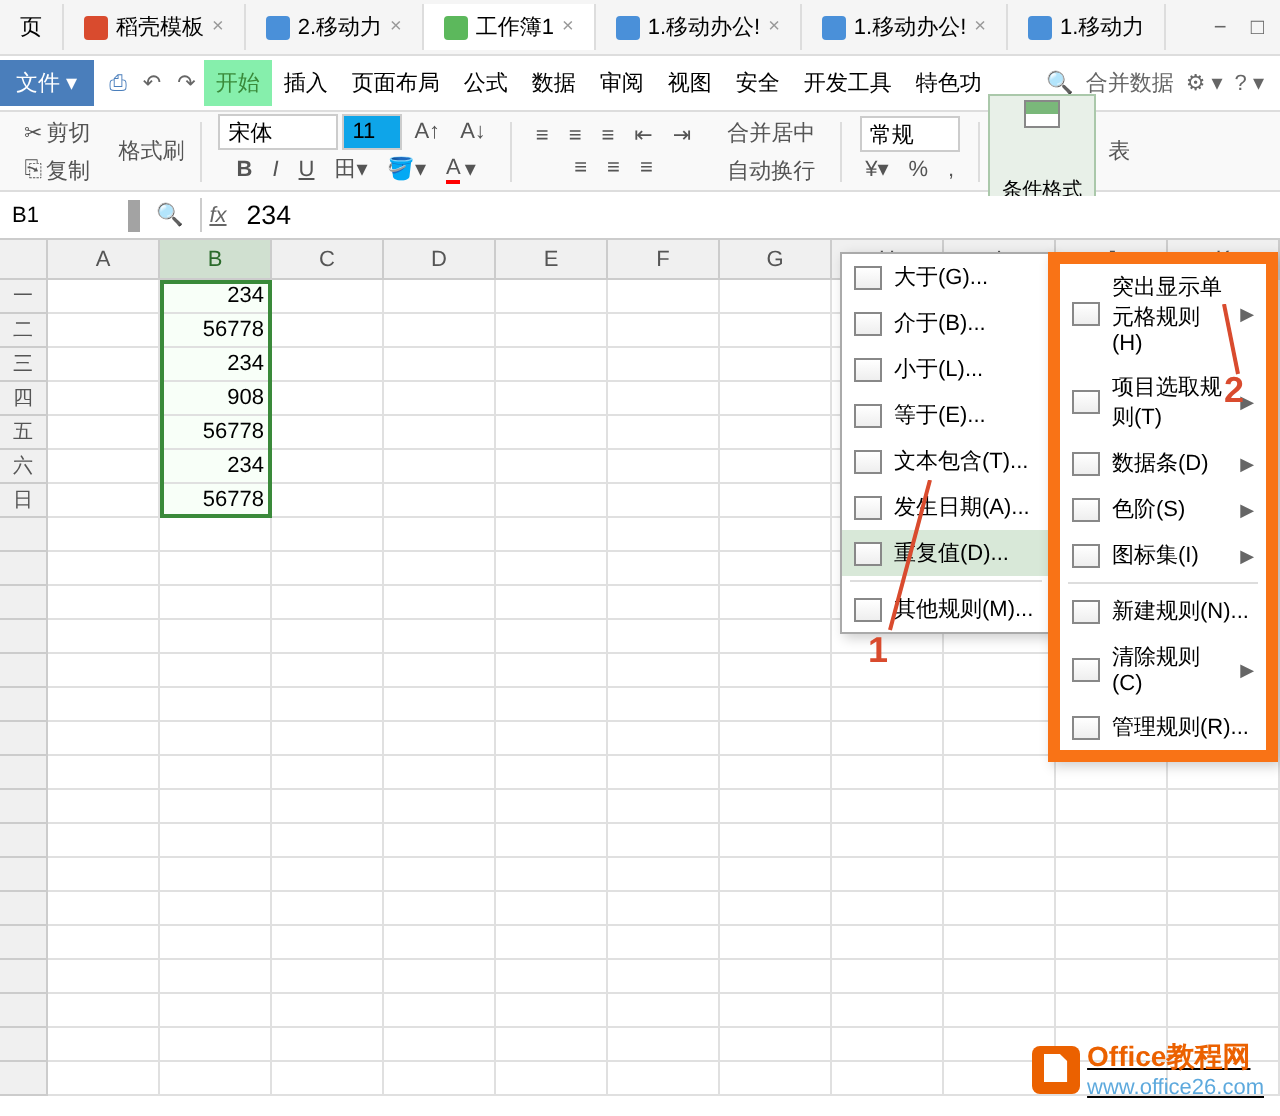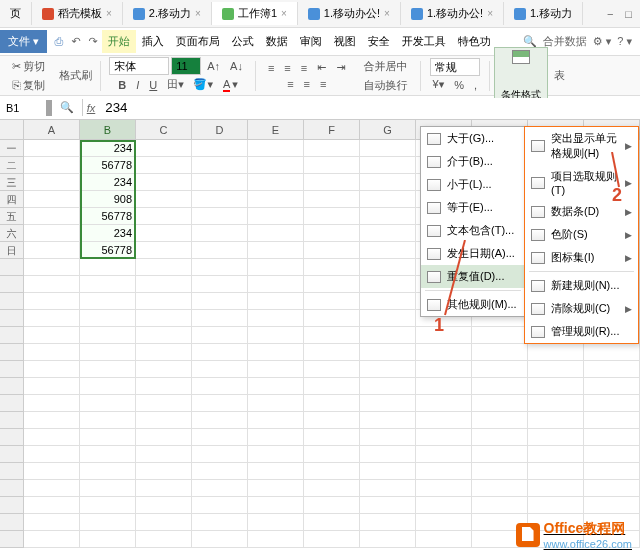--- a/index.html
+++ b/index.html
@@ -11,53 +11,53 @@
     .tab-close { color: #999; font-size: 10px; }
     .tab-icon { width: 12px; height: 12px; border-radius: 2px; }
     .tab-icon.red { background: #d94b2e; }
     .tab-icon.blue { background: #4a90d9; }
     .tab-icon.green { background: #5cb85c; }
     .win-controls { margin-left: auto; display: flex; gap: 12px; padding: 0 8px; color: #666; }
     
     .menubar { display: flex; align-items: center; height: 28px; background: #fff; border-bottom: 1px solid #ddd; font-size: 11px; }
     .menu-file { background: #4a7ebb; color: #fff; padding: 4px 8px; margin-right: 4px; }
     .menubar span.mi { padding: 4px 6px; cursor: pointer; }
-    .mi.active { background: #fef9c3; color: #3a8a3a; }
+    .mi.active { background: #86efac; color: #3a8a3a; }
     .menu-right { margin-left: auto; display: flex; align-items: center; gap: 6px; padding-right: 8px; color: #666; }
     .search-icon { color: #666; }
     
     .toolbar { display: flex; align-items: center; height: 40px; background: #f9f9f9; border-bottom: 1px solid #ddd; font-size: 11px; padding: 0 4px; gap: 2px; }
     .tb-group { display: flex; flex-direction: column; align-items: center; padding: 0 4px; }
     .tb-btn { padding: 2px 4px; color: #555; cursor: pointer; display: flex; align-items: center; gap: 2px; }
     .font-sel { border: 1px solid #ccc; padding: 2px 4px; background: #fff; width: 60px; font-size: 11px; }
-    .size-sel { border: 1px solid #ccc; padding: 2px 4px; background: #15803d; width: 30px; font-size: 11px; }
+    .size-sel { border: 1px solid #ccc; padding: 2px 4px; background: #0ea5e9; width: 30px; font-size: 11px; }
     .divider { width: 1px; height: 30px; background: #ddd; margin: 0 2px; }
     .cond-fmt { display: flex; flex-direction: column; align-items: center; padding: 2px 6px; background: #e8f0e8; border: 1px solid #aac8aa; cursor: pointer; gap: 24px; }
     .cond-fmt-icon { width: 18px; height: 14px; background: linear-gradient(to bottom, #7ab87a 50%, #fff 50%); border: 1px solid #888; }
     
     .formula-bar { display: flex; align-items: center; height: 24px; border-bottom: 1px solid #ccc; font-size: 11px; }
-    .name-box { width: 52px; padding: 2px 6px; border-right: 6px solid #a3a3a3; }
+    .name-box { width: 70px; padding: 2px 6px; border-right: 6px solid #a3a3a3; }
     .fx-btn { padding: 2px 8px; color: #666; border-right: 1px solid #ccc; }
     .fx-label { padding: 2px 4px; font-style: italic; color: #666; text-decoration: underline; }
     .formula-input { flex: 1; padding: 2px 6px; border: none; outline: none; }
     
     .grid-area { position: relative; height: 430px; overflow: hidden; }
     .col-headers { display: flex; height: 20px; background: #f0f0f0; border-bottom: 1px solid #ccc; font-size: 11px; }
     .corner { width: 24px; border-right: 1px solid #ccc; }
     .col-h { width: 56px; text-align: center; border-right: 1px solid #ccc; line-height: 20px; color: #555; }
     .col-h.sel { background: #d0e0d0; color: #2a6a2a; }
     .rows { }
     .row { display: flex; height: 17px; font-size: 11px; }
     .row-h { width: 24px; background: #f0f0f0; border-right: 1px solid #ccc; border-bottom: 1px solid #ccc; text-align: center; line-height: 17px; color: #555; font-size: 10px; }
     .cell { width: 56px; border-right: 1px solid #e0e0e0; border-bottom: 1px solid #e0e0e0; text-align: right; padding-right: 3px; line-height: 17px; }
     .cell.selcol { background: #f8fff8; }
     .sel-range { position: absolute; left: 80px; top: 20px; width: 56px; height: 119px; border: 2px solid #3a8a3a; pointer-events: none; }
     
     .dropdown1 { position: absolute; left: 420px; top: 126px; width: 106px; background: #fff; border: 1px solid #aaa; box-shadow: 2px 2px 6px rgba(0,0,0,0.2); font-size: 11px; z-index: 10; }
-    .dropdown2 { position: absolute; left: 524px; top: 126px; width: 115px; background: #fff; border: 1px solid #f97316; box-shadow: 2px 2px 6px rgba(0,0,0,0.2); font-size: 11px; z-index: 10; }
+    .dropdown2 { position: absolute; left: 524px; top: 126px; width: 115px; background: #fff; border: 6px solid #f97316; box-shadow: 2px 2px 6px rgba(0,0,0,0.2); font-size: 11px; z-index: 10; }
     .dd-item { padding: 4px 6px; display: flex; align-items: center; gap: 6px; cursor: pointer; }
     .dd-item:hover, .dd-item.hl { background: #d8e8d8; }
     .dd-icon { width: 14px; height: 12px; border: 1px solid #888; background: linear-gradient(#fff, #eee); flex-shrink: 0; }
     .dd-sep { height: 1px; background: #ddd; margin: 2px 4px; }
     .arrow-r { margin-left: auto; color: #666; font-size: 9px; }
     
     .annotation { position: absolute; color: #d94b2e; font-size: 18px; font-weight: bold; z-index: 20; pointer-events: none; }
     .arrow-line { position: absolute; z-index: 19; pointer-events: none; }
     
     .watermark { position: absolute; right: 8px; bottom: 8px; display: flex; align-items: center; gap: 4px; font-size: 14px; font-weight: bold; z-index: 30; text-decoration: underline; }

